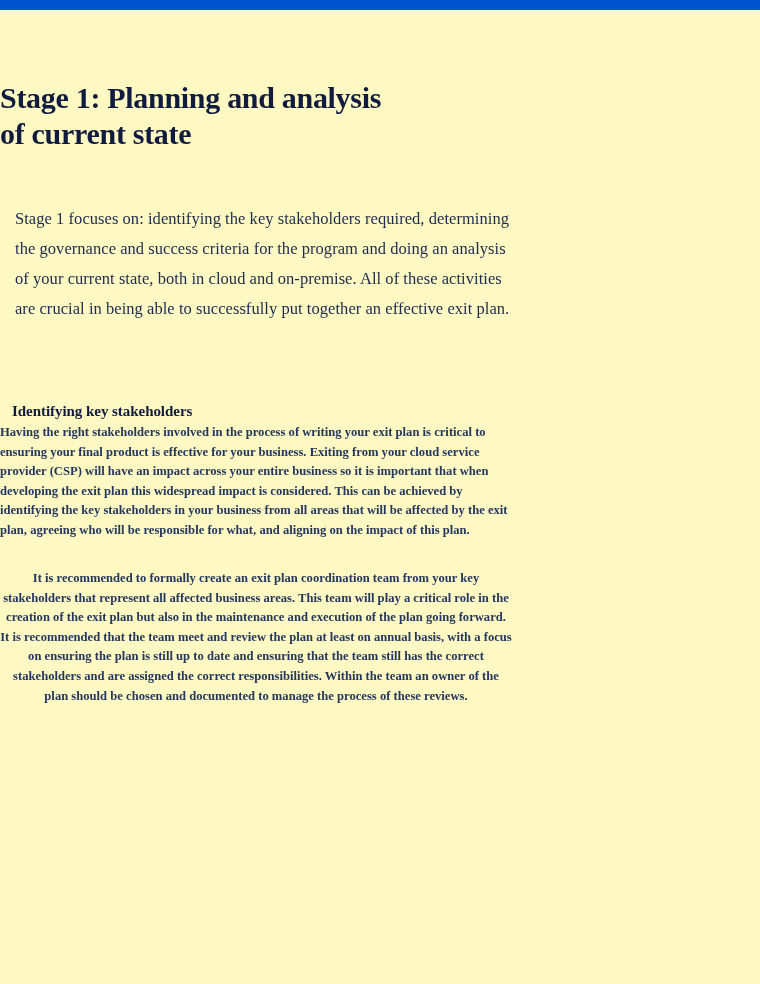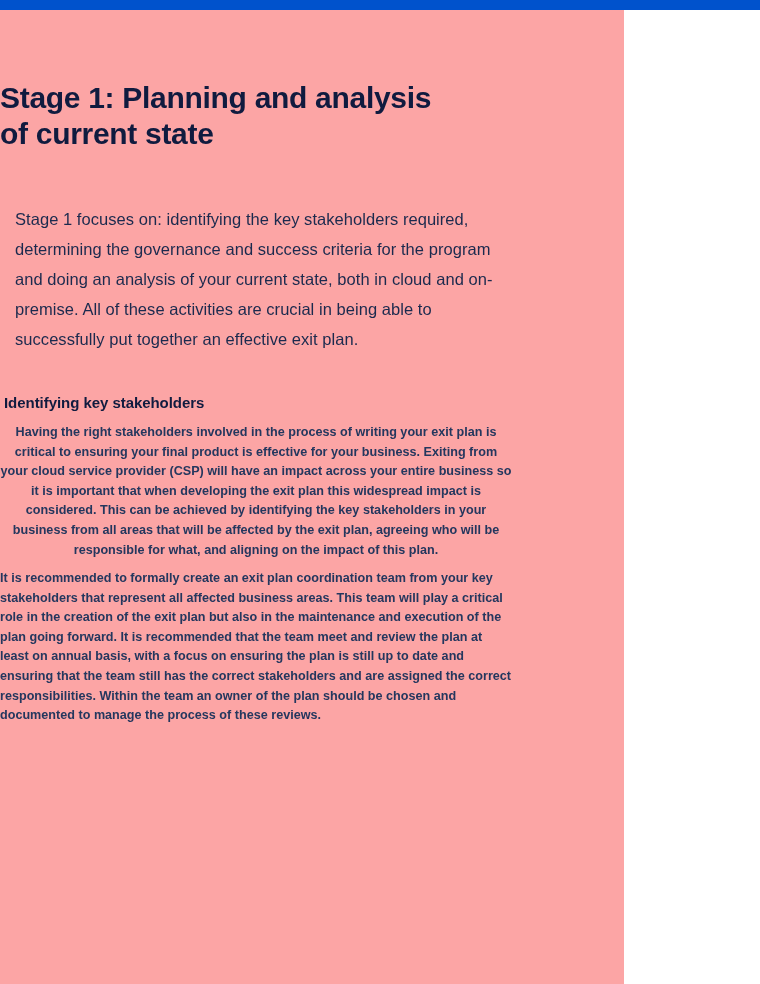--- a/index.html
+++ b/index.html
@@ -10,24 +10,25 @@
     width: 760px;
     height: 984px;
     background: #ffffff;
     font-family: "Liberation Sans", sans-serif;
     overflow: hidden;
     position: relative;
   }
 
   .page {
     position: relative;
-    width: 624px;
+    width: 760px;
     height: 984px;
-    background: #fca5a5;
+    background: #fef9c3;
     box-sizing: border-box;
+    font-family: Liberation Serif, serif;
   }
 
   .top-bar {
     position: absolute;
     top: 0;
     left: 0;
     width: 760px;
     height: 10px;
     background: #0052CC;
   }
@@ -56,42 +57,42 @@
     font-size: 16.5px;
     line-height: 30px;
     color: #1B2A4E;
     letter-spacing: 0.05px;
   }
 
   .section-heading {
     position: absolute;
     top: 389px;
     left: 0;
-    margin: 4px;
+    margin: 12px;
     font-size: 15px;
     line-height: 20px;
     font-weight: bold;
     color: #101B3F;
     letter-spacing: -0.05px;
   }
 
   .body-para {
     position: absolute;
     left: 0;
     width: 512px;
     margin: 0;
     font-size: 12.6px;
     line-height: 19.6px;
     color: #24375E;
     font-weight: 600;
     letter-spacing: 0.01px;
   }
 
-  .body-para.p1 { top: 423px; text-align: center; }
-  .body-para.p2 { top: 569px; }
+  .body-para.p1 { top: 423px; }
+  .body-para.p2 { top: 569px; text-align: center; }
 
   .footer {
     position: absolute;
     left: 125px;
     top: 942px;
     width: 508px;
     display: flex;
     justify-content: space-between;
     align-items: baseline;
   }

